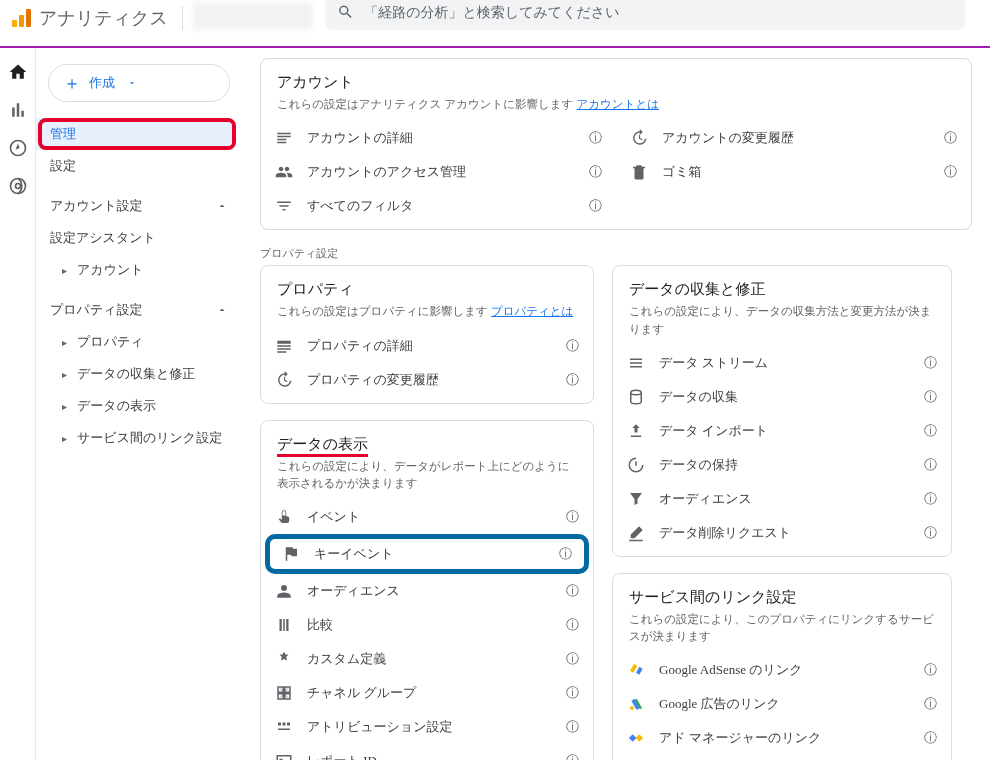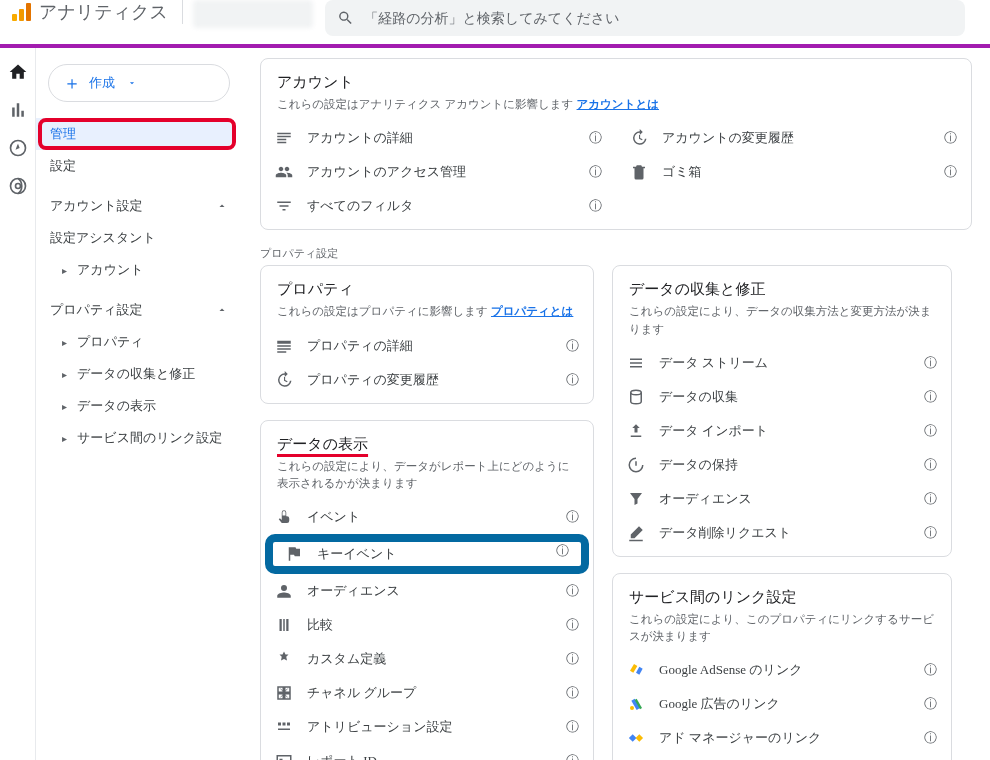--- a/index.html
+++ b/index.html
@@ -1,18 +1,18 @@
 <!DOCTYPE html>
 <html><head>
 <meta charset="utf-8">
 <style>
   * { box-sizing: border-box; margin: 0; padding: 0; }
   body { font-family: "Helvetica Neue", Arial, "Hiragino Kaku Gothic ProN", "Hiragino Sans", Meiryo, sans-serif; font-size: 13px; color: #3c4043; background: #fff; width: 990px; }
   
-  .header { display: flex; align-items: flex-start; height: 48px; padding: 0 12px; border-bottom: 4px solid #a21caf; }
+  .header { display: flex; align-items: flex-end; height: 48px; padding: 16px 12px; border-bottom: 2px solid #a21caf; }
   .logo-area { display: flex; align-items: center; gap: 8px; width: 160px; }
   .ga-mark { display: flex; align-items: flex-end; gap: 2px; height: 18px; }
   .ga-mark span { display: block; width: 5px; border-radius: 1px; }
   .ga-mark .b1 { height: 7px; background:#f9ab00; }
   .ga-mark .b2 { height: 12px; background:#f29900; }
   .ga-mark .b3 { height: 18px; background:#e37400; }
   .app-title { font-size: 18px; color: #5f6368; }
   .vdiv { width:1px; height:24px; background:#dadce0; margin:0 10px; }
   .blurred-prop { width: 120px; height: 28px; background:#f1f3f4; border-radius:4px; filter: blur(2px); margin-right: 12px; }
   .search { flex:1; max-width: 640px; display:flex; align-items:center; background:#f1f3f4; border-radius:8px; height:36px; padding:0 12px; gap:10px; }
@@ -33,32 +33,32 @@
   .sb-item.active { background:#e8f0fe; color:#1a73e8; border-radius:0 16px 16px 0; margin-right:8px;margin-top:16px; }
   .red-box-side { position:absolute; left:40px; top:0; width:198px; height:32px; border:4px solid #e4002b; border-radius:8px; pointer-events:none; }
   .main { flex:1; background:#fff; padding: 10px 0 0 0; overflow-y:auto; max-height:712px; }
   .maingrid { display:flex; gap:18px; padding: 0 18px 20px; }
   .col { display:flex; flex-direction:column; gap:16px; }
   .col-left { width:334px; }
   .col-right { width:340px; }
   .card { border:1px solid #dadce0; border-radius:8px; padding:14px 0 6px; background:#fff; }
   .card-title { font-size:15px; font-weight:500; padding:0 16px 4px; color:#202124; }
   .card-desc { font-size:11.5px; color:#5f6368; padding:0 16px 8px; line-height:1.5; }
-  .card-desc a { color:#1a73e8; text-decoration: underline; font-weight: bold; }
+  .card-desc a { color:#1a73e8; text-decoration: underline; }
   .row { display:flex; align-items:center; justify-content:space-between; padding:0 14px; height:34px; }
   .row-l { display:flex; align-items:center; gap:14px; }
   .row-l .icn { width:18px; display:flex; justify-content:center; color:#5f6368; }
   .row-label { font-size:13px; color:#3c4043;font-family:Liberation Serif, serif; }
   .help { color:#5f6368; }
   .account-card { border:1px solid #dadce0; border-radius:8px; padding:14px 0 6px; margin:0 18px 10px; }
   .account-card .two { display:flex; }
   .account-card .two .half { flex:1; }
   .section-tag { font-size:11px; color:#5f6368; padding:6px 18px 4px; }
   .dd-red-underline{ text-decoration-line: underline; text-decoration-color:#e4002b; text-decoration-thickness:3px; text-underline-offset:5px; }
-  .keyevent-box { border:8px solid #0369a1; border-radius:10px; margin:0 -2px; height:40px; display:flex; padding: 0 12px; justify-content:space-between; }
+  .keyevent-box { border:5px solid #0369a1; border-radius:10px; margin:0 -2px; height:40px; display:flex; align-items:center; padding: 0 12px; justify-content:space-between; }
   
   svg { display:block; }
 </style>
 </head>
 <body>
 
 <div class="header">
   <div class="logo-area">
     <div class="ga-mark">
         <span class="b1"></span>

